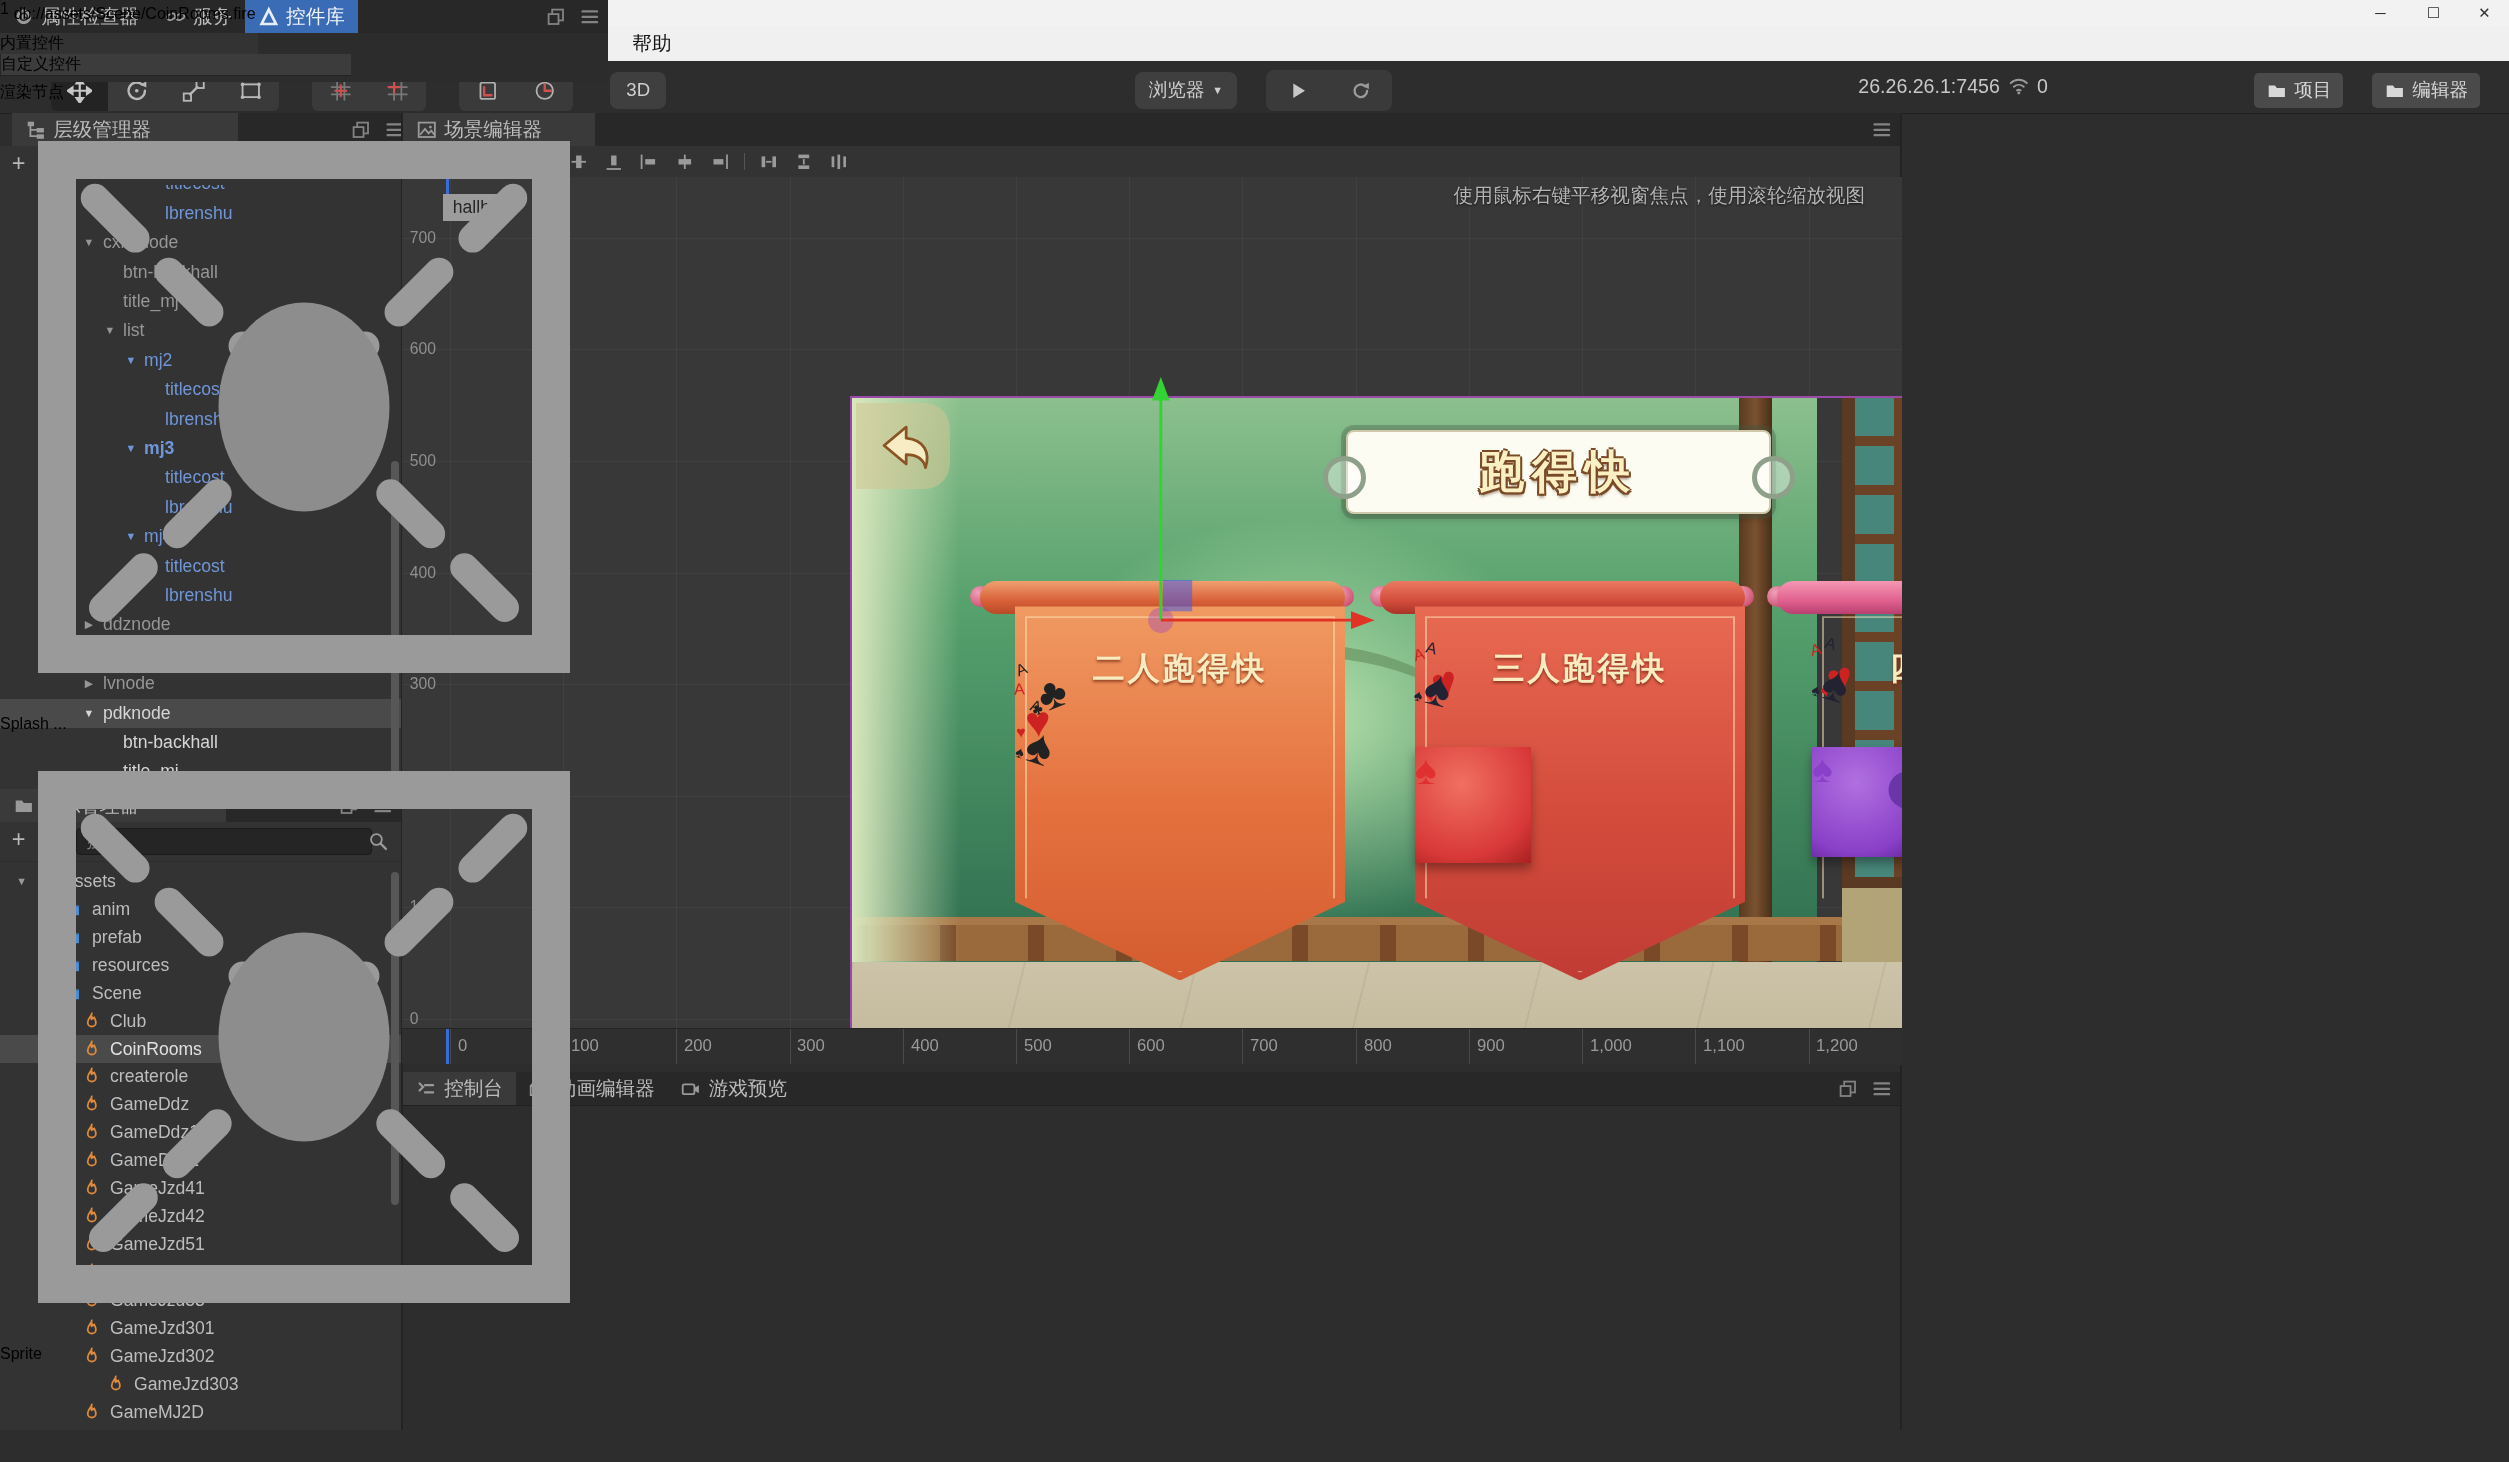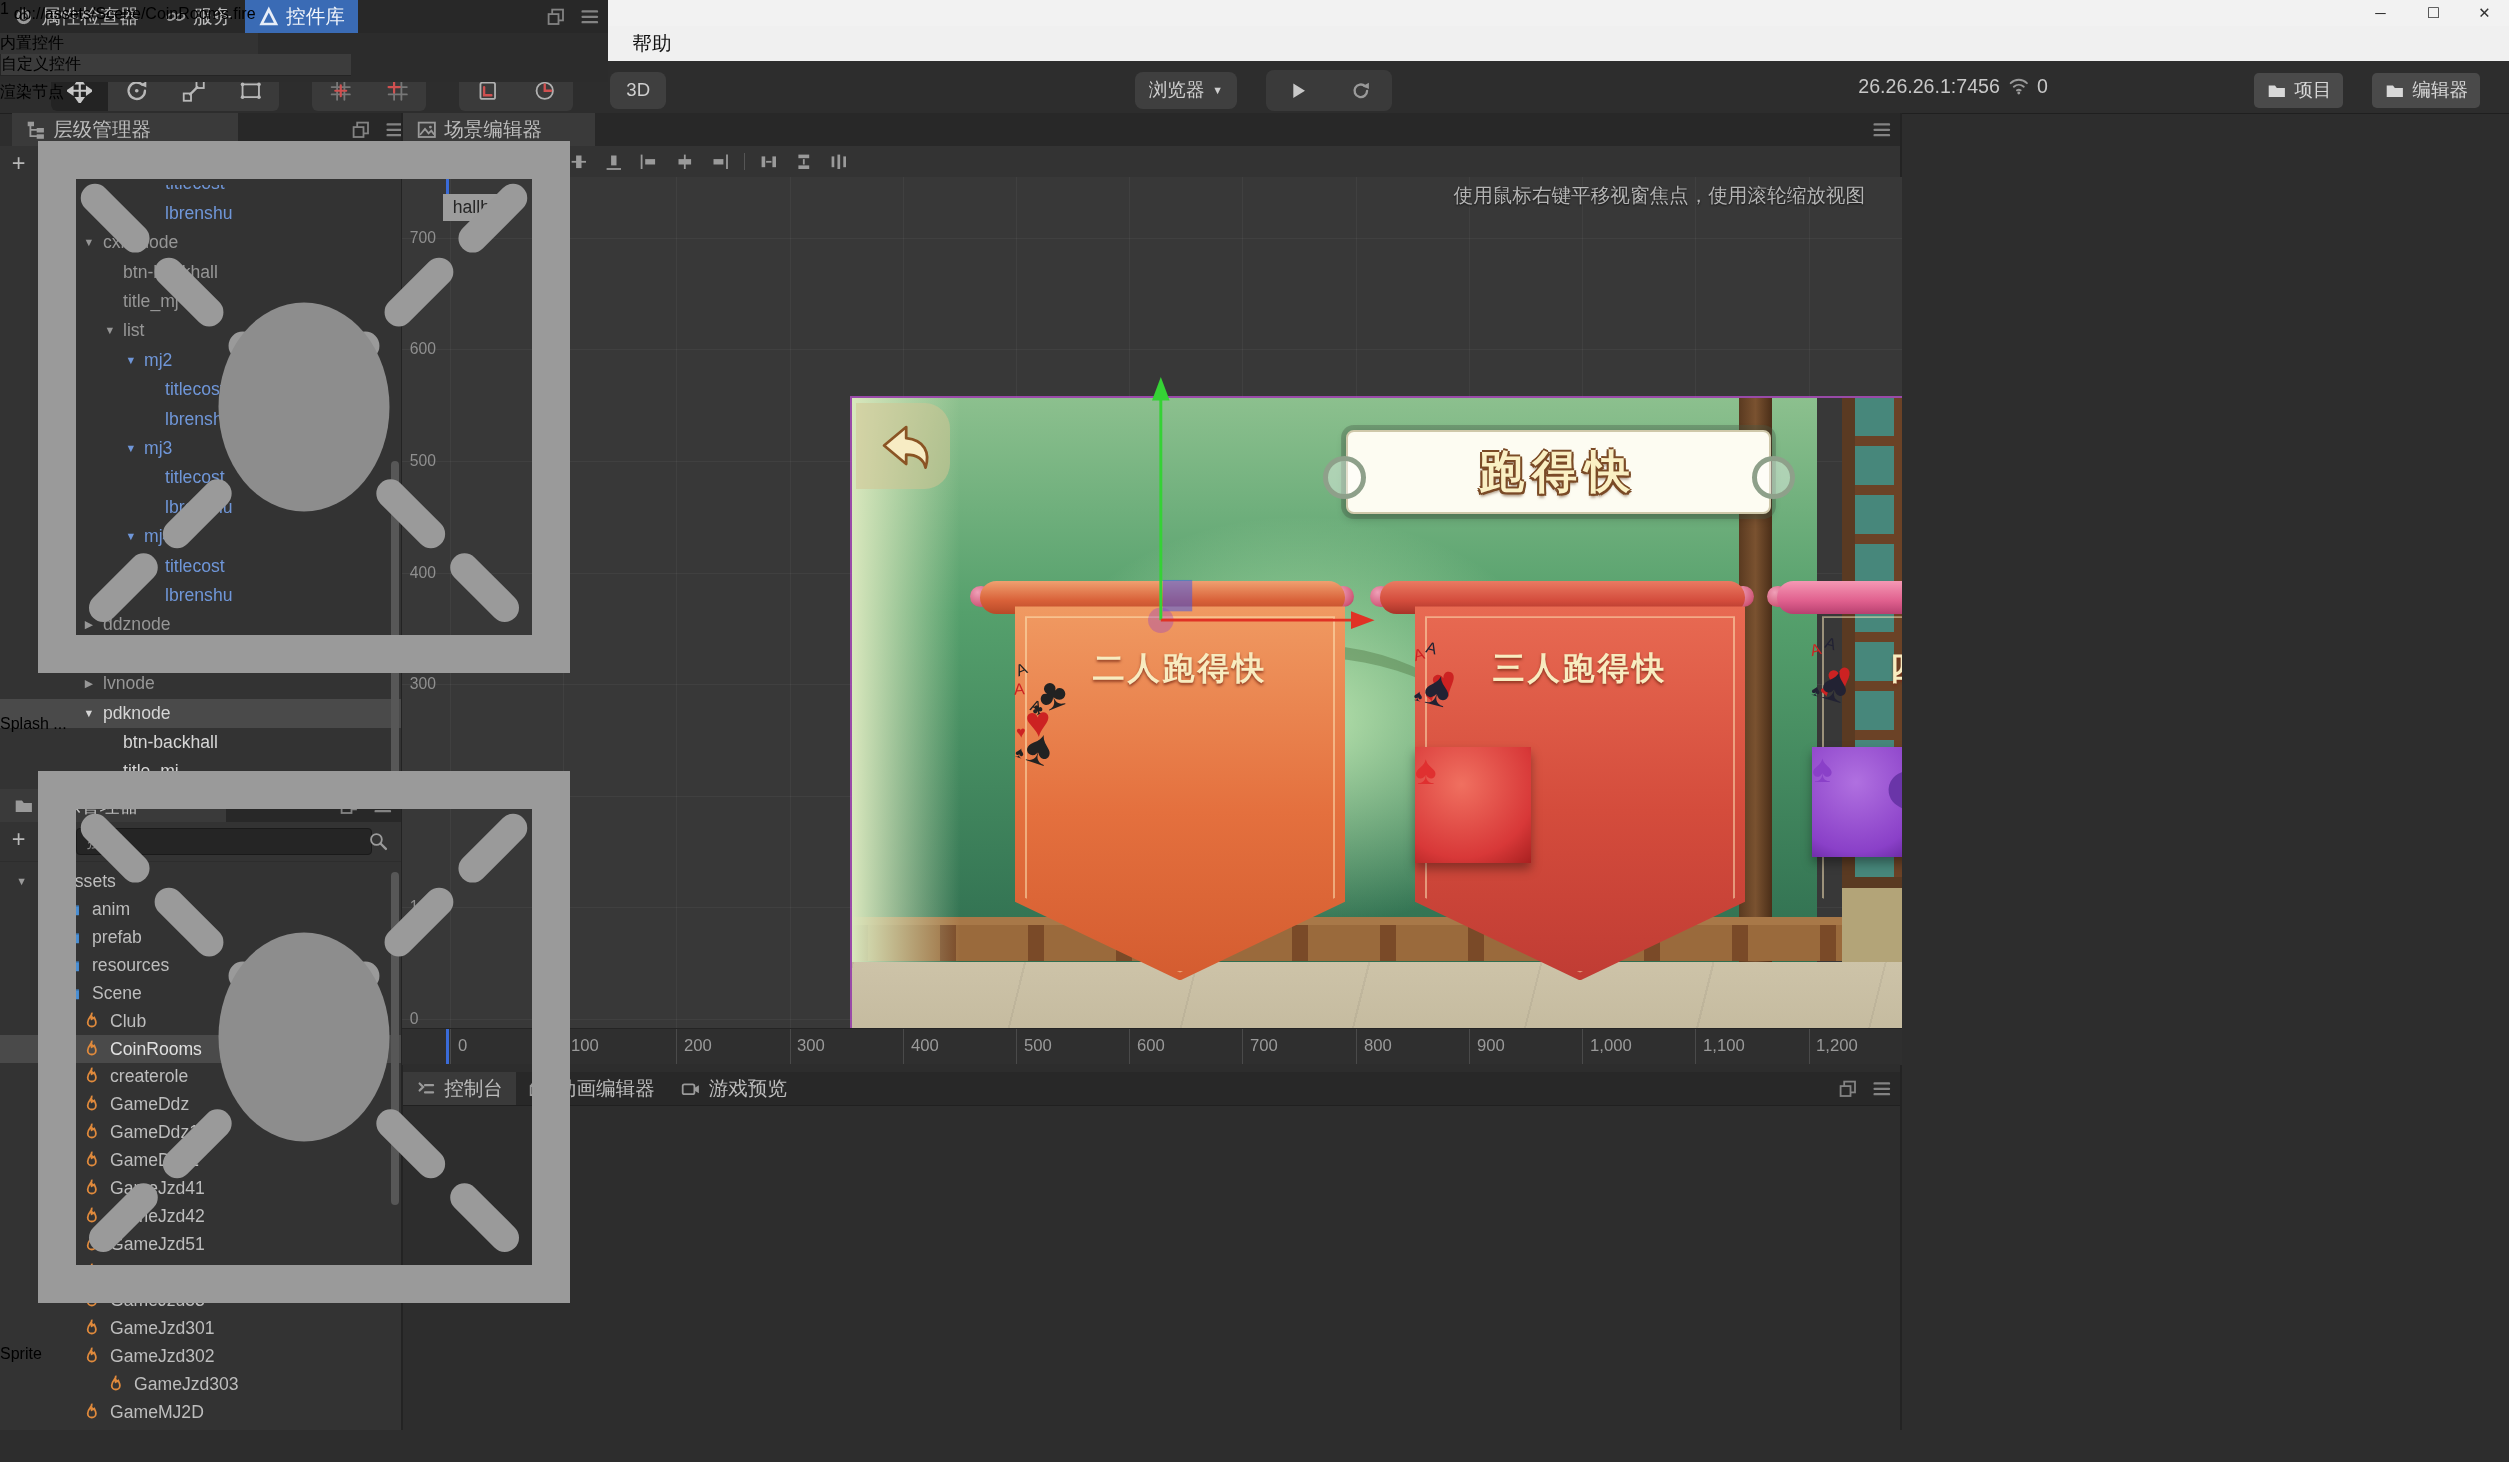--- a/index.html
+++ b/index.html
@@ -303,21 +303,21 @@
         <span class="tlabel c-blue" style="left: 144px;">mj2</span>
       </div>
       <div class="trow" style="top: 190px;">
         <span class="tlabel c-blue" style="left: 165px;">titlecost</span>
       </div>
       <div class="trow" style="top: 220px;">
         <span class="tlabel c-blue" style="left: 165px;">lbrenshu</span>
       </div>
       <div class="trow" style="top: 249px;">
         <span class="tarrow c-blue" style="left: 123px;">▼</span>
-        <span class="tlabel c-blue" style="left: 144px;">mj3</span>
+        <span class="tlabel c-blue" style="left: 144px; font-weight: bold;">mj3</span>
       </div>
       <div class="trow" style="top: 278px;">
         <span class="tlabel c-blue" style="left: 165px;">titlecost</span>
       </div>
       <div class="trow" style="top: 308px;">
         <span class="tlabel c-blue" style="left: 165px;">lbrenshu</span>
       </div>
       <div class="trow" style="top: 337px;">
         <span class="tarrow c-blue" style="left: 123px;">▼</span>
         <span class="tlabel c-blue" style="left: 144px;">mj4</span>

